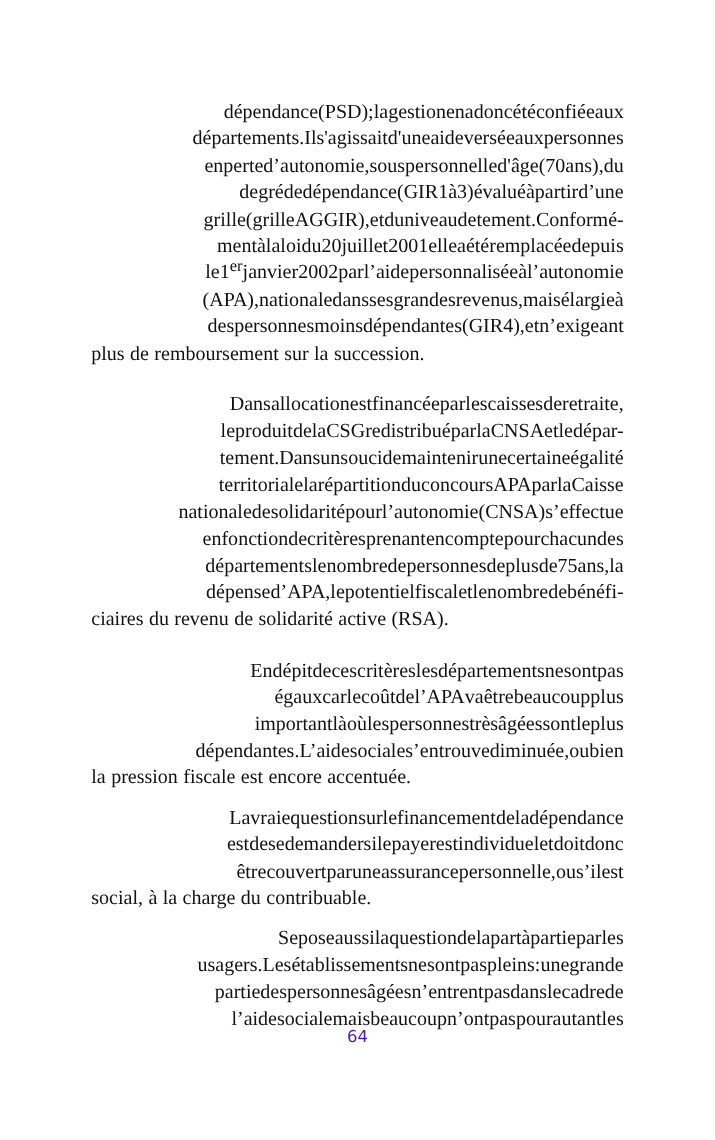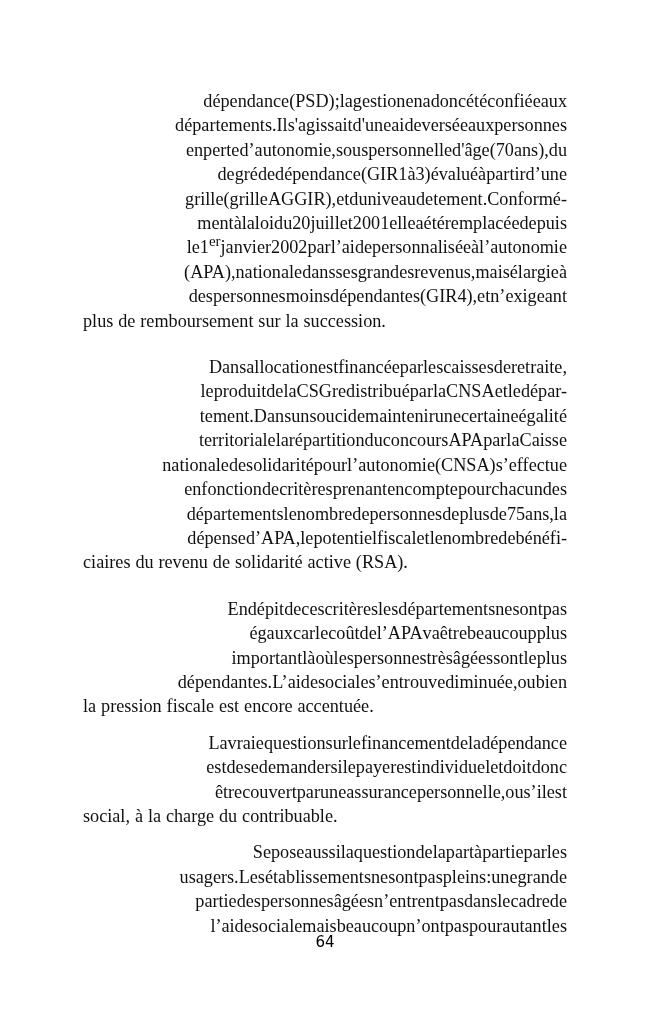--- a/index.html
+++ b/index.html
@@ -21,21 +21,21 @@
     .gap-big { height: 22px; }
     .gap-small { height: 12px; }
     .page-number {
       position: absolute;
       left: 0;
       width: 650px;
       top: 933px;
       text-align: center;
       font-family: "DejaVu Sans", sans-serif;
       font-size: 15px;
-      color: #000000;
+      color: #4c1d95;
     }
     
     .jl { display: flex; justify-content: flex-end; white-space: pre; }
     .jl.last { justify-content: flex-start; }
     .jl.last span + span { margin-left: 0.27em; }
     .jl.indent { padding-left: 24px; }
   </style>
 </head>
 <body>
 

